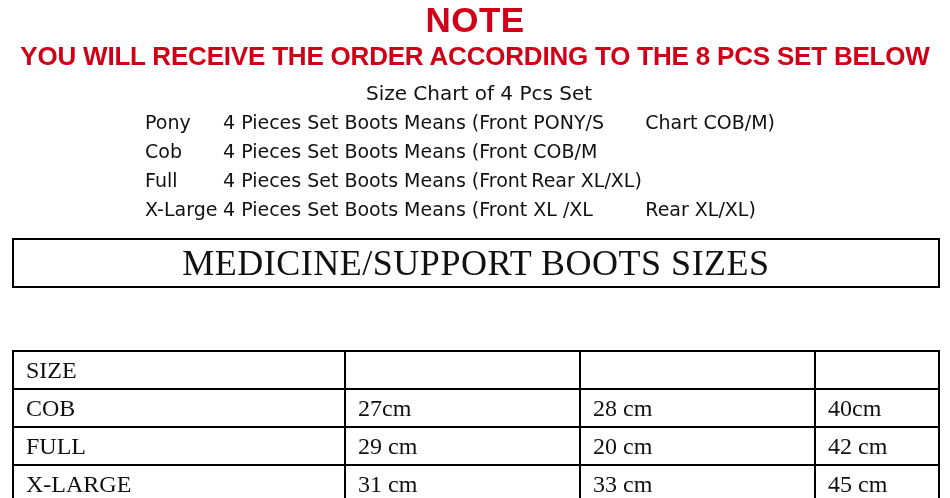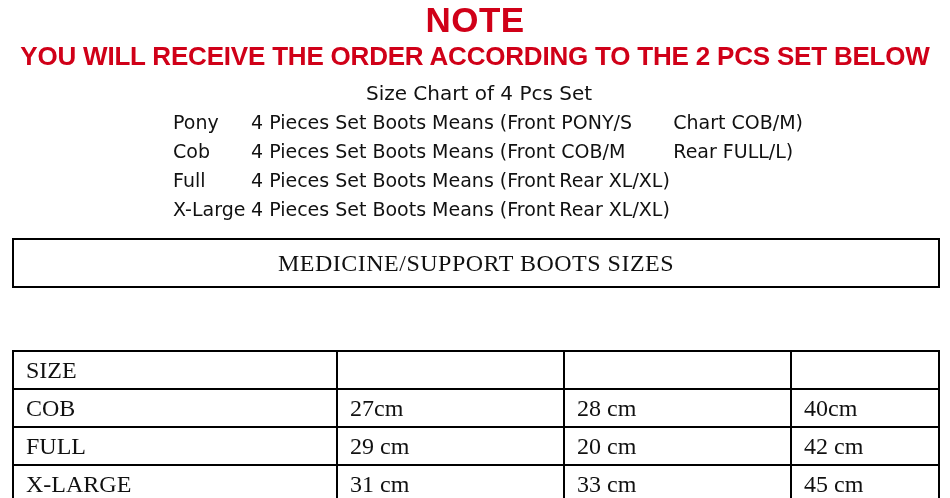--- a/index.html
+++ b/index.html
@@ -55,21 +55,20 @@
     color: #111111;
   }
   .set-row {
     display: flex;
     align-items: baseline;
     white-space: nowrap;
   }
   .set-size {
     width: 78px;
     flex: 0 0 78px;
-    margin-left: 28px;
   }
   .set-text {
     flex: 0 0 auto;
   }
   .set-front {
     width: 108px;
     flex: 0 0 108px;
     text-align: left;
     padding-left: 6px;
   }
@@ -81,80 +80,80 @@
   .banner {
     margin: 14px 10px 0 12px;
     border: 2px solid #000000;
     height: 46px;
     display: flex;
     align-items: center;
     justify-content: center;
   }
   .banner-text {
     font-family: "Liberation Serif", serif;
-    font-size: 24px;
+    font-size: 36px;
     letter-spacing: 0.5px;
     color: #111111;
   }
   .spacer {
     height: 62px;
   }
   .table-wrap {
     margin: 0 10px 0 12px;
   }
   table.sizes {
     width: 100%;
     border-collapse: collapse;
     table-layout: fixed;
     font-family: "Liberation Serif", serif;
   }
   table.sizes td {
     border: 2px solid #000000;
     height: 36px;
-    padding: 0 0 0 12px;
+    padding: 0 8px 0 12px;
     font-size: 24px;
     color: #111111;
     vertical-align: middle;
   }
   table.sizes td.c1 { width: 310px; }
   table.sizes td.c2 { width: 213px; margin-left: 32px; }
   table.sizes td.c3 { width: 213px; }
   table.sizes td.c4 { width: auto; }
 </style>
 </head>
 <body>
 
 <div class="page">
 
   <div class="note-title">NOTE</div>
-  <div class="note-sub">YOU WILL RECEIVE THE ORDER ACCORDING TO THE 2 PCS SET BELOW</div>
+  <div class="note-sub">YOU WILL RECEIVE THE ORDER ACCORDING TO THE 8 PCS SET BELOW</div>
 
   <div class="chart-heading">Size Chart of 4 Pcs Set</div>
 
   <div class="set-list">
     <div class="set-row">
       <span class="set-size">Pony</span>
       <span class="set-text">4 Pieces Set Boots Means (Front</span>
       <span class="set-front">PONY/S</span>
       <span class="set-rear">Chart COB/M)</span>
     </div>
     <div class="set-row">
       <span class="set-size">Cob</span>
       <span class="set-text">4 Pieces Set Boots Means (Front</span>
       <span class="set-front">COB/M</span>
-      <span class="set-rear">Rear FULL/L)</span>
     </div>
     <div class="set-row">
       <span class="set-size">Full</span>
       <span class="set-text">4 Pieces Set Boots Means (Front</span>
       <span class="set-rear">Rear XL/XL)</span>
     </div>
     <div class="set-row">
       <span class="set-size">X-Large</span>
       <span class="set-text">4 Pieces Set Boots Means (Front</span>
+      <span class="set-front">XL /XL</span>
       <span class="set-rear">Rear XL/XL)</span>
     </div>
   </div>
 
   <div class="banner">
     <span class="banner-text">MEDICINE/SUPPORT BOOTS SIZES</span>
   </div>
 
   <div class="spacer"></div>
 

